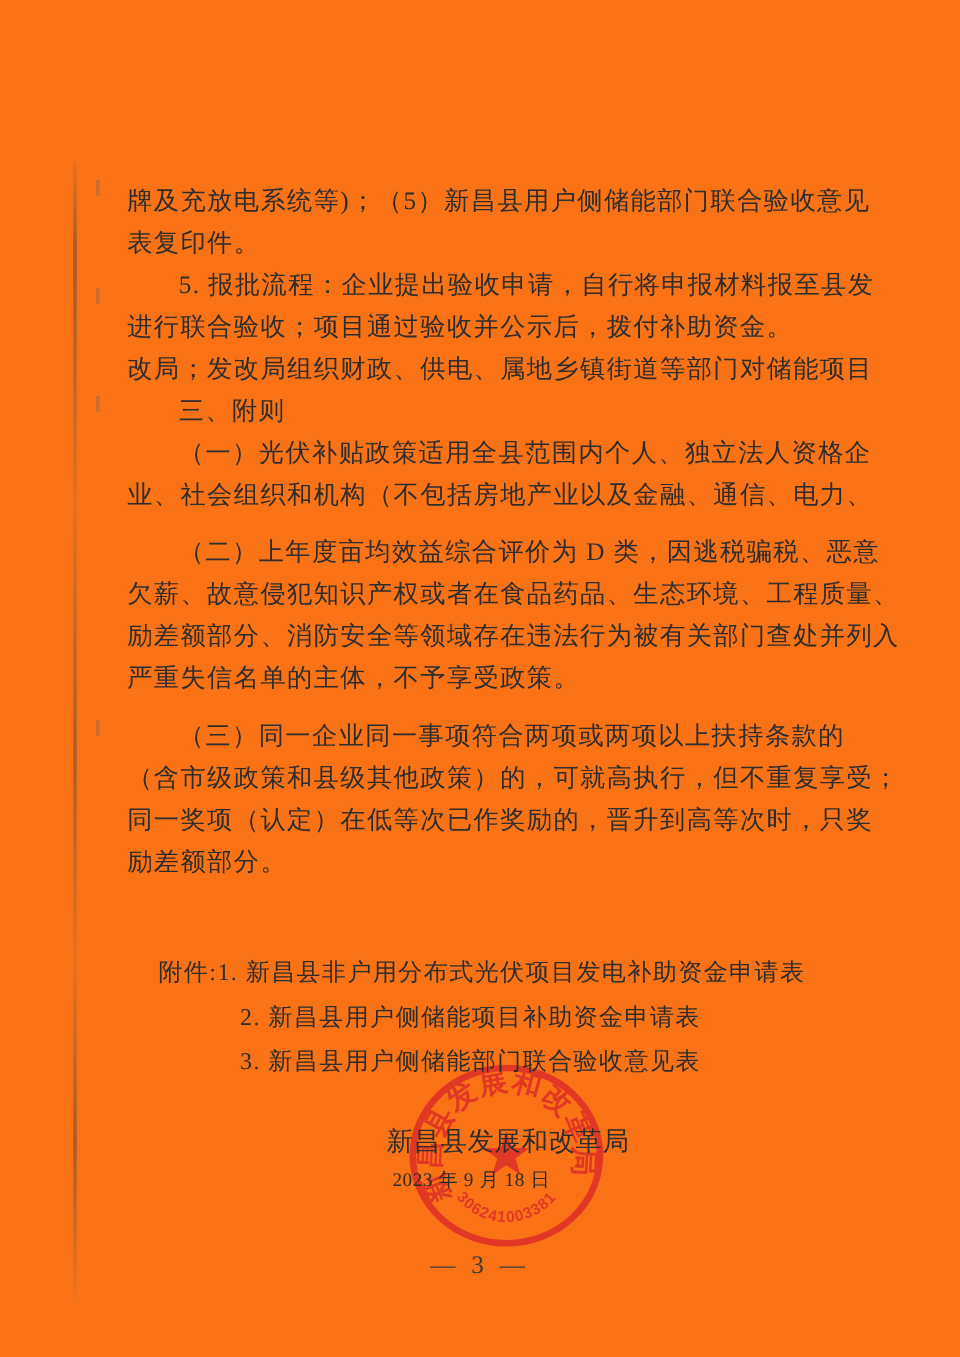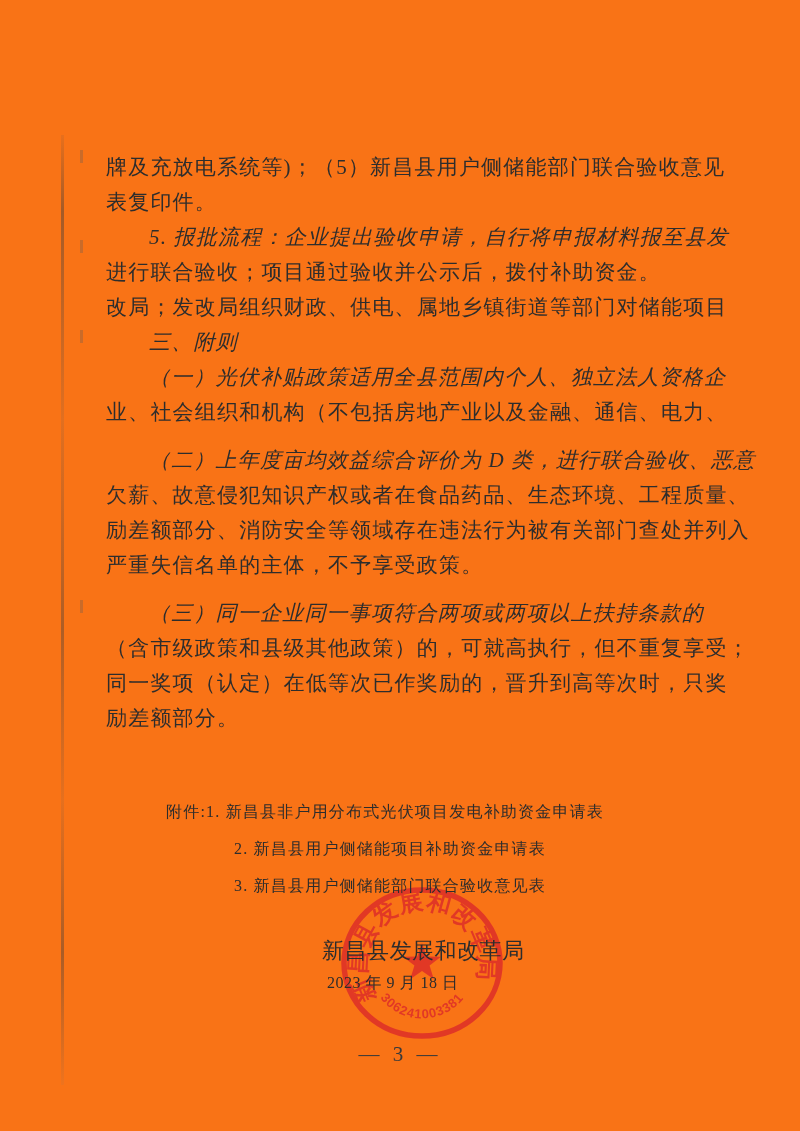--- a/index.html
+++ b/index.html
@@ -34,25 +34,25 @@
   .para{margin:0;}
   .para.spaced{margin-top:13px;}
   .line{
     line-height:35px;height:35px;
     letter-spacing:1.2px;
     text-align:justify;
     text-align-last:justify;
     white-space:nowrap;
   }
   .line.last{text-align-last:left;white-space:normal;}
-  .line.indent{text-indent:43px;font-style:italic;}
+  .line.indent{text-indent:43px;}
 
   .attachments{
-    position:absolute;left:166px;top:793px;
-    font-size:16px;letter-spacing:1.2px;z-index:3;
+    position:absolute;left:132px;top:793px;
+    font-size:20px;letter-spacing:1.2px;z-index:3;
   }
   .att-row{line-height:37px;}
   .att-row.cont{padding-left:68px;}
 
   .sig-org{
     position:absolute;left:322px;top:936px;
     font-size:22px;letter-spacing:0.5px;z-index:3;
   }
   .sig-date{
     position:absolute;left:327px;top:973px;
@@ -90,21 +90,21 @@
         <div class="line">改局；发改局组织财政、供电、属地乡镇街道等部门对储能项目</div>
       </div>
       <div class="para">
         <div class="line indent last">三、附则</div>
       </div>
       <div class="para">
         <div class="line indent">（一）光伏补贴政策适用全县范围内个人、独立法人资格企</div>
         <div class="line">业、社会组织和机构（不包括房地产业以及金融、通信、电力、</div>
       </div>
       <div class="para spaced">
-        <div class="line indent">（二）上年度亩均效益综合评价为 D 类，进行联合验收、恶意</div>
+        <div class="line indent">（二）上年度亩均效益综合评价为 D 类，因逃税骗税、恶意</div>
         <div class="line">欠薪、故意侵犯知识产权或者在食品药品、生态环境、工程质量、</div>
         <div class="line">励差额部分、消防安全等领域存在违法行为被有关部门查处并列入</div>
         <div class="line last">严重失信名单的主体，不予享受政策。</div>
       </div>
       <div class="para spaced">
         <div class="line indent">（三）同一企业同一事项符合两项或两项以上扶持条款的</div>
         <div class="line">（含市级政策和县级其他政策）的，可就高执行，但不重复享受；</div>
         <div class="line">同一奖项（认定）在低等次已作奖励的，晋升到高等次时，只奖</div>
         <div class="line last">励差额部分。</div>
       </div>

